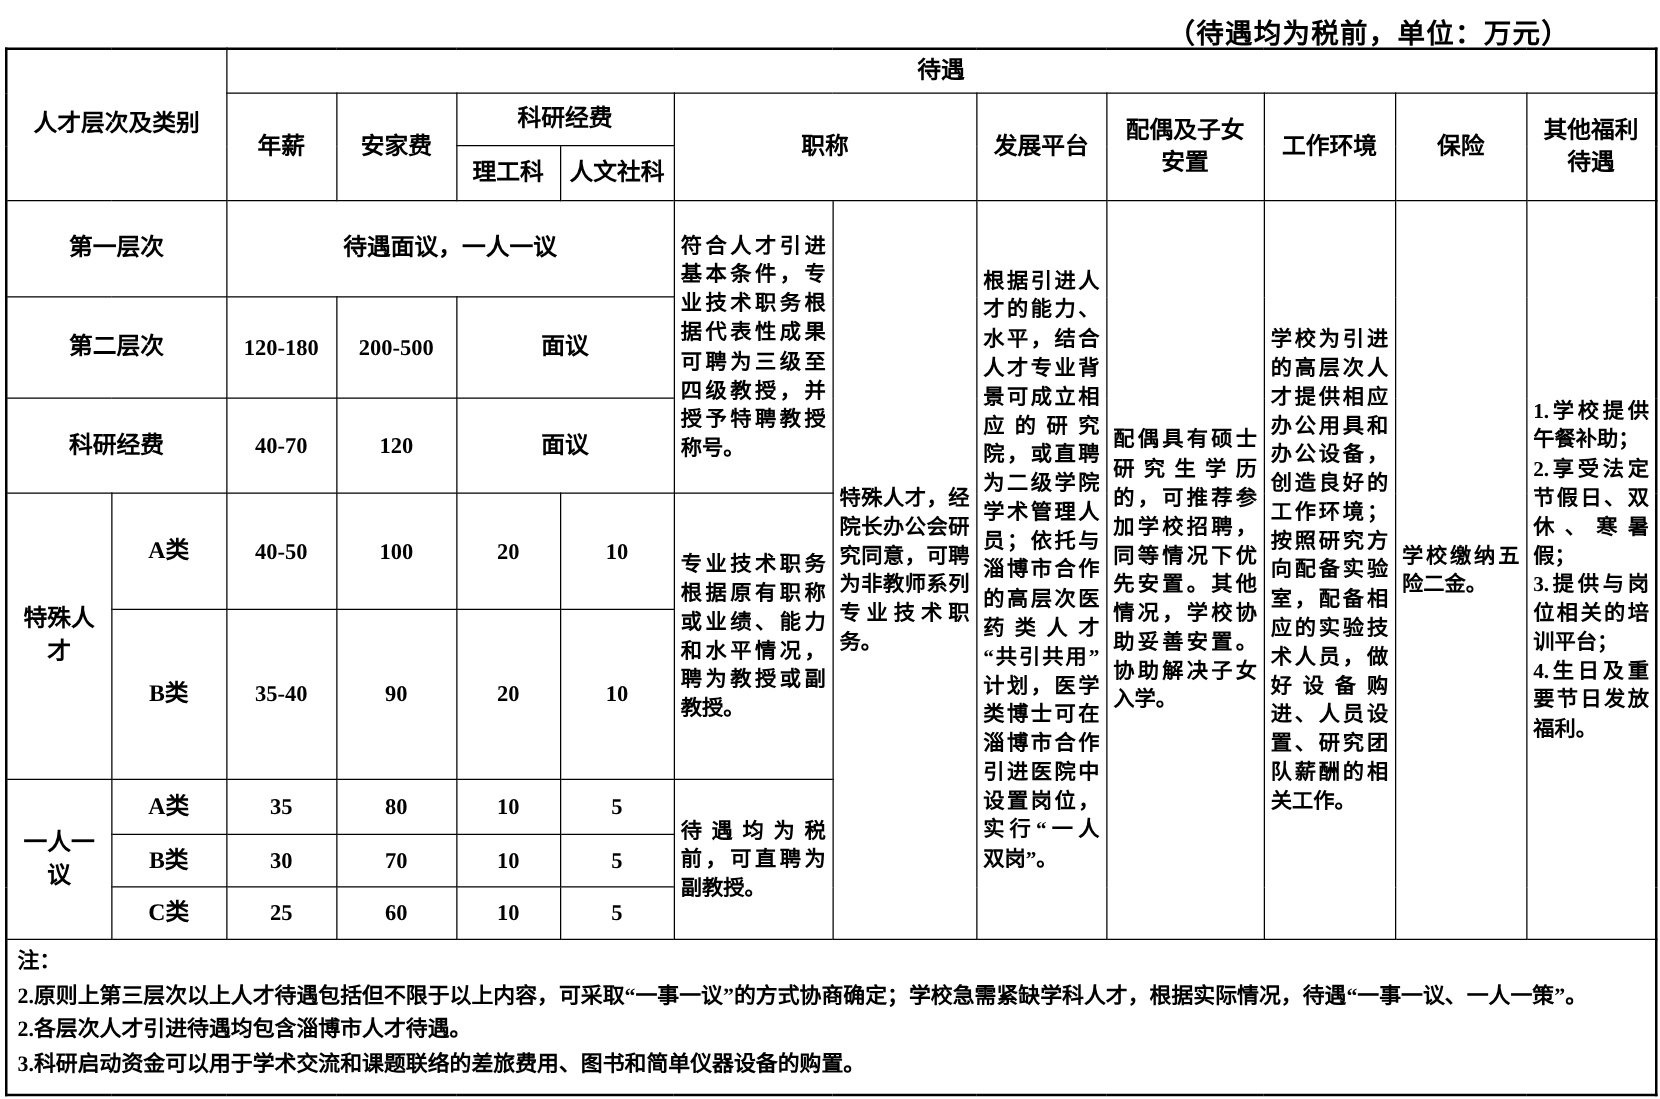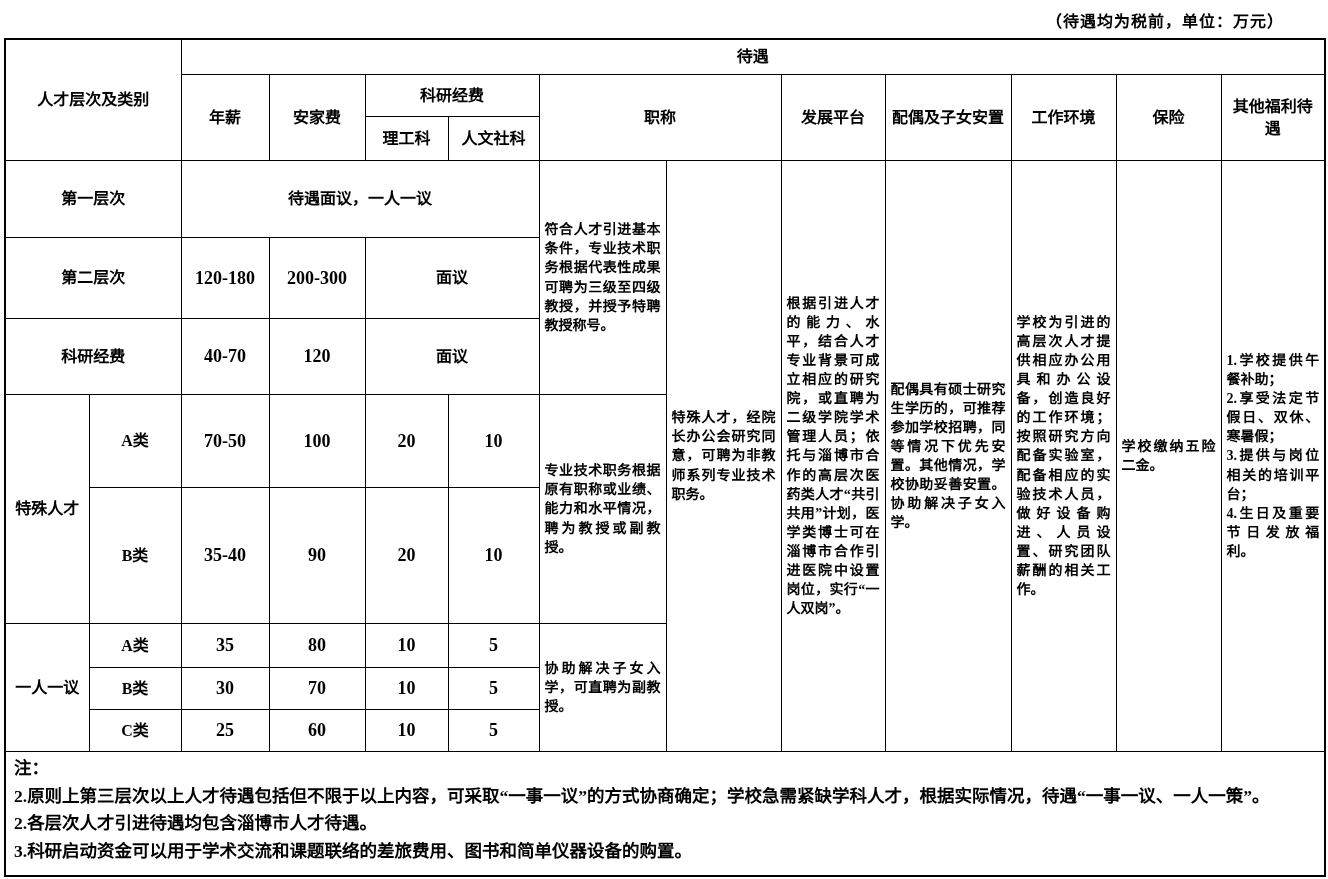--- a/index.html
+++ b/index.html
@@ -2,51 +2,51 @@
 <html lang="zh-CN"><head>
 <meta charset="utf-8">
 <style>
   html,body{margin:0;padding:0;}
   body{
     width:1328px;height:879px;position:relative;background:#ffffff;color:#000;
     font-family:"Liberation Serif","DejaVu Serif",serif;font-weight:bold;
     overflow:hidden;
   }
   .top-note{
-    position:absolute;top:8px;right:44px;font-size:16px;letter-spacing:1px;
+    position:absolute;top:8px;right:72px;font-size:22px;letter-spacing:1px;
   }
   table.benefits{
     position:absolute;left:4px;top:38px;width:1320px;
     border-collapse:collapse;table-layout:fixed;
     border:2px solid #000;
   }
   td{
     border:1px solid #000;
     padding:2px 6px;
     text-align:center;vertical-align:middle;
-    font-size:16px;line-height:1.35;
+    font-size:19px;line-height:1.35;
     overflow:hidden;
   }
   
   tr.hr1 td{height:30px;}
   tr.hr2{height:42px;}
   tr.hr3{height:44px;}
   tr.r1{height:77px;}
   tr.r2{height:81px;}
   tr.r3{height:76px;}
   tr.r4{height:93px;}
   tr.r5{height:136px;}
   tr.r6{height:44px;}
   tr.r7{height:42px;}
   tr.r8{height:42px;}
   tr.rnotes{height:124px;}
   
   .lt{
     text-align:justify;text-justify:inter-ideograph;
-    font-size:14px;line-height:1.36;padding:2px 5px;
+    font-size:17px;line-height:1.36;padding:2px 5px;
   }
   .notes-cell{
     text-align:left;vertical-align:top;
     font-size:17.5px;line-height:1.58;padding:3px 8px;
   }
   .num{font-size:18px;}
   .benefit-line{margin:0;}
 </style>
 </head>
 <body>
@@ -106,35 +106,35 @@
       <div class="benefit-line">1.学校提供午餐补助；</div>
       <div class="benefit-line">2.享受法定节假日、双休、寒暑假；</div>
       <div class="benefit-line">3.提供与岗位相关的培训平台；</div>
       <div class="benefit-line">4.生日及重要节日发放福利。</div>
     </td>
   </tr>
 
   <tr class="r2">
     <td colspan="2">第二层次</td>
     <td class="num">120-180</td>
-    <td class="num">200-300</td>
+    <td class="num">200-500</td>
     <td colspan="2">面议</td>
   </tr>
 
   <tr class="r3">
     <td colspan="2">科研经费</td>
     <td class="num">40-70</td>
     <td class="num">120</td>
     <td colspan="2">面议</td>
   </tr>
 
   <tr class="r4">
     <td rowspan="2">特殊人才</td>
     <td>A类</td>
-    <td class="num">70-50</td>
+    <td class="num">40-50</td>
     <td class="num">100</td>
     <td class="num">20</td>
     <td class="num">10</td>
     <td rowspan="2" class="lt">专业技术职务根据原有职称或业绩、能力和水平情况，聘为教授或副教授。</td>
   </tr>
 
   <tr class="r5">
     <td>B类</td>
     <td class="num">35-40</td>
     <td class="num">90</td>
@@ -142,21 +142,21 @@
     <td class="num">10</td>
   </tr>
 
   <tr class="r6">
     <td rowspan="3">一人一议</td>
     <td>A类</td>
     <td class="num">35</td>
     <td class="num">80</td>
     <td class="num">10</td>
     <td class="num">5</td>
-    <td rowspan="3" class="lt">协助解决子女入学，可直聘为副教授。</td>
+    <td rowspan="3" class="lt">待遇均为税前，可直聘为副教授。</td>
   </tr>
 
   <tr class="r7">
     <td>B类</td>
     <td class="num">30</td>
     <td class="num">70</td>
     <td class="num">10</td>
     <td class="num">5</td>
   </tr>
 

